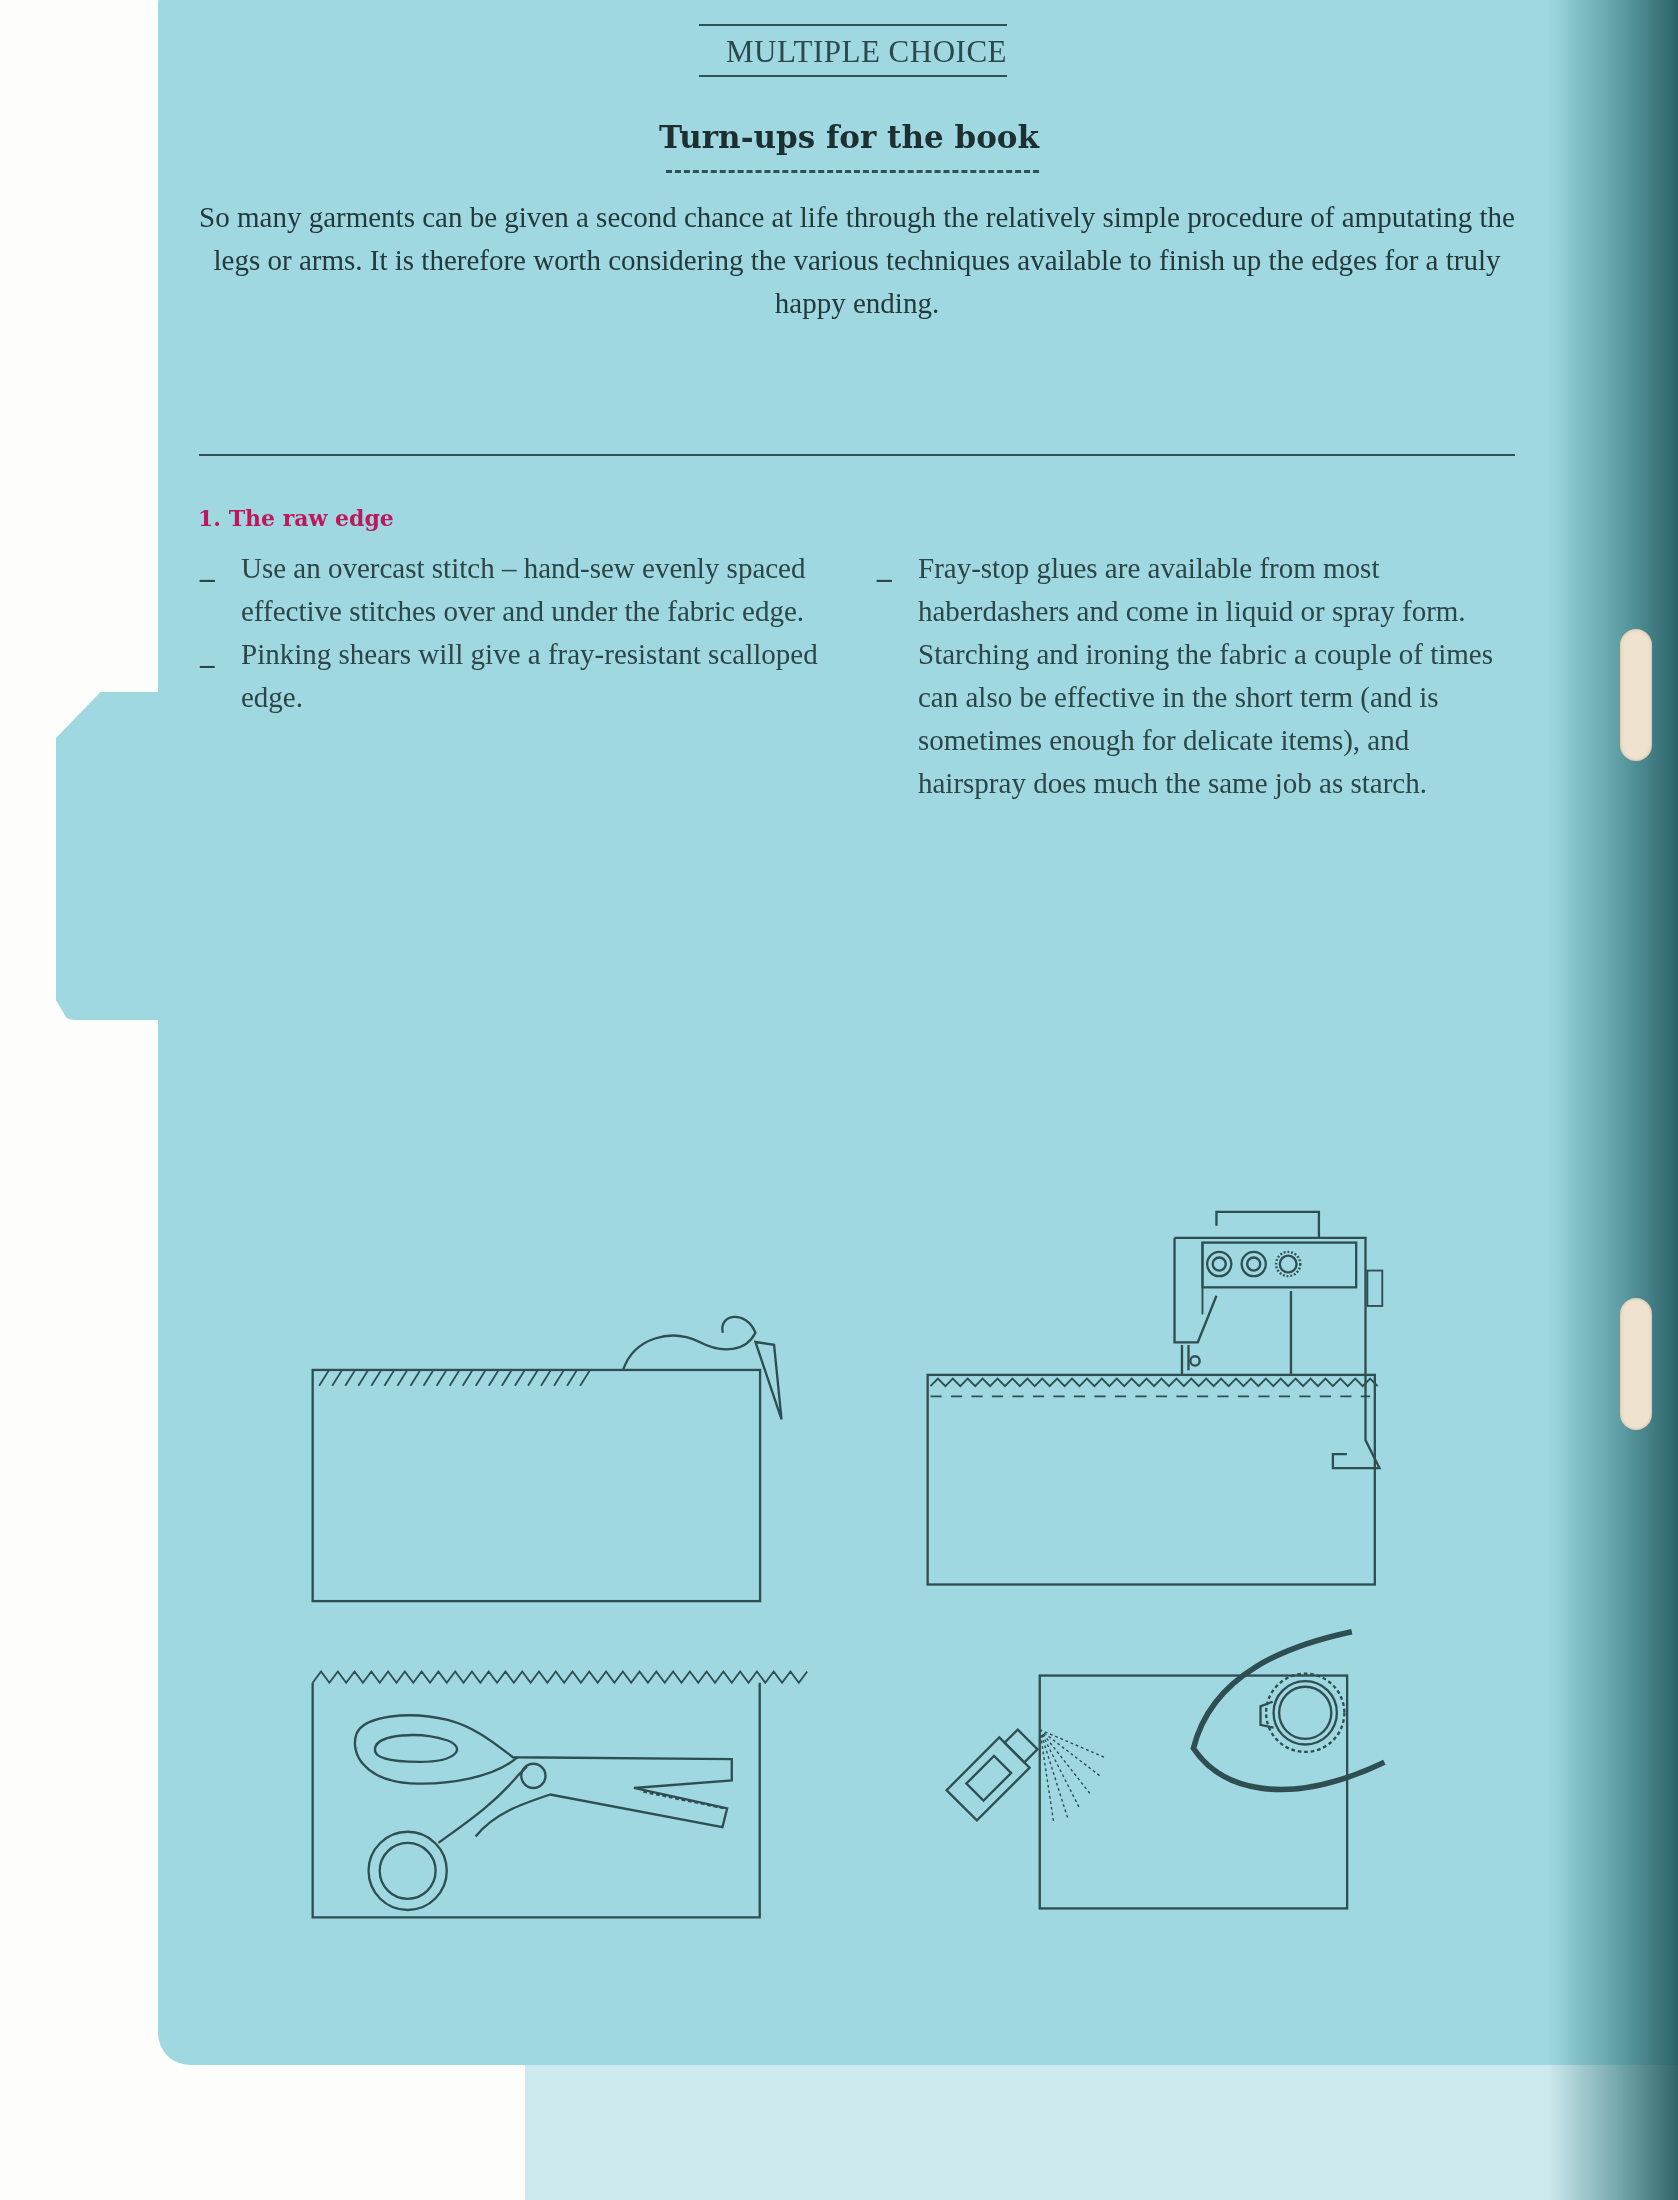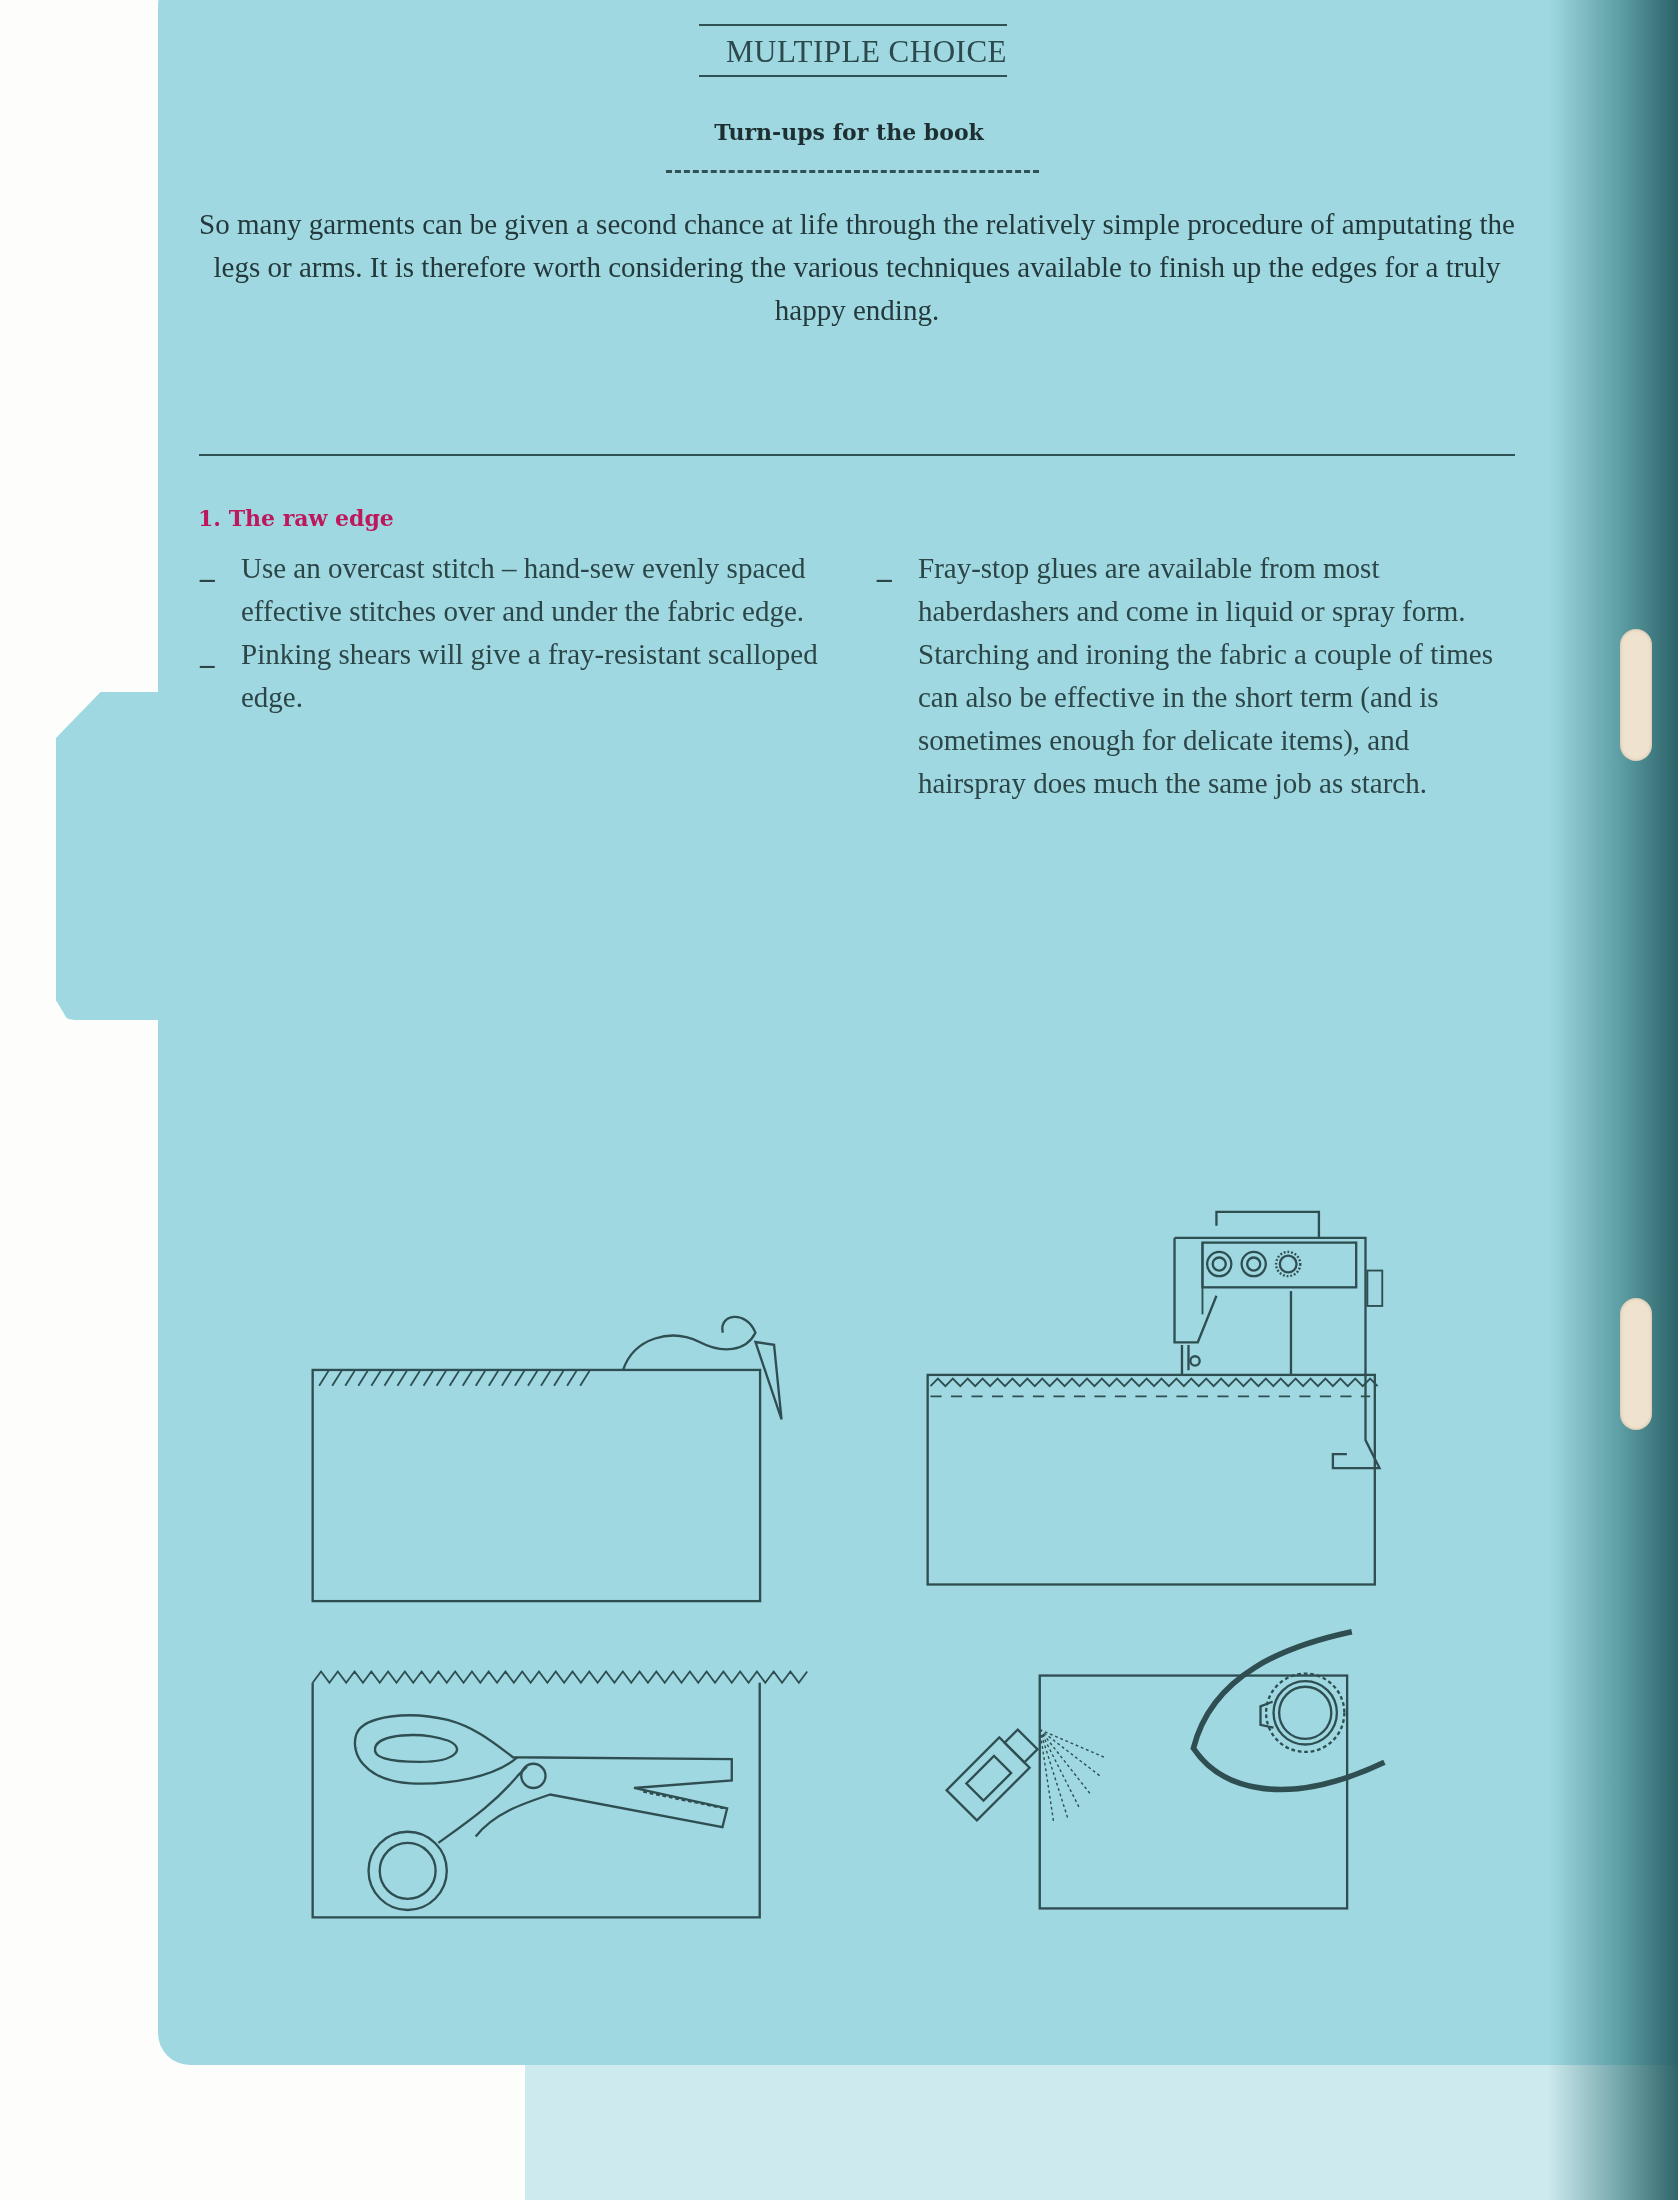--- a/index.html
+++ b/index.html
@@ -34,29 +34,29 @@
     box-shadow: inset 0 0 3.7px rgba(120,90,60,0.35);
   }
   .header-label {
     position: absolute; left: 699px; top: 24px; width: 308px; text-align: right;
     border-top: 2.8px solid #2f5256; border-bottom: 2.8px solid #2f5256;
     padding: 7.5px 0 5.6px; font-size: 31px; letter-spacing: 0.5px;
     font-family: "Liberation Serif", "DejaVu Serif", serif;
   }
   .title {
     position: absolute; left: 653px; top: 119px; width: 392px; text-align: center;
-    font-size: 22px; font-weight: bold; color: #1e2f31;
+    font-size: 31px; font-weight: bold; color: #1e2f31;
     font-family: "DejaVu Serif", serif;
   }
   .title-dash {
     position: absolute; left: 666px; top: 170px; width: 373px; height: 0;
     border-top: 3.7px dashed #2f5256;
   }
   .intro {
-    position: absolute; left: 186px; top: 203px; width: 1342px; text-align: center;
+    position: absolute; left: 186px; top: 196px; width: 1342px; text-align: center;
     font-size: 29px; line-height: 43px; color: #24393b;
     font-family: "Liberation Serif", "DejaVu Serif", serif;
   }
   .divider {
     position: absolute; left: 199px; top: 454px; width: 1316px; height: 0;
     border-top: 2.8px solid #2f5256;
   }
   .section-heading {
     position: absolute; left: 198px; top: 505px;
     font-size: 22px; font-weight: bold; color: #be185d;

